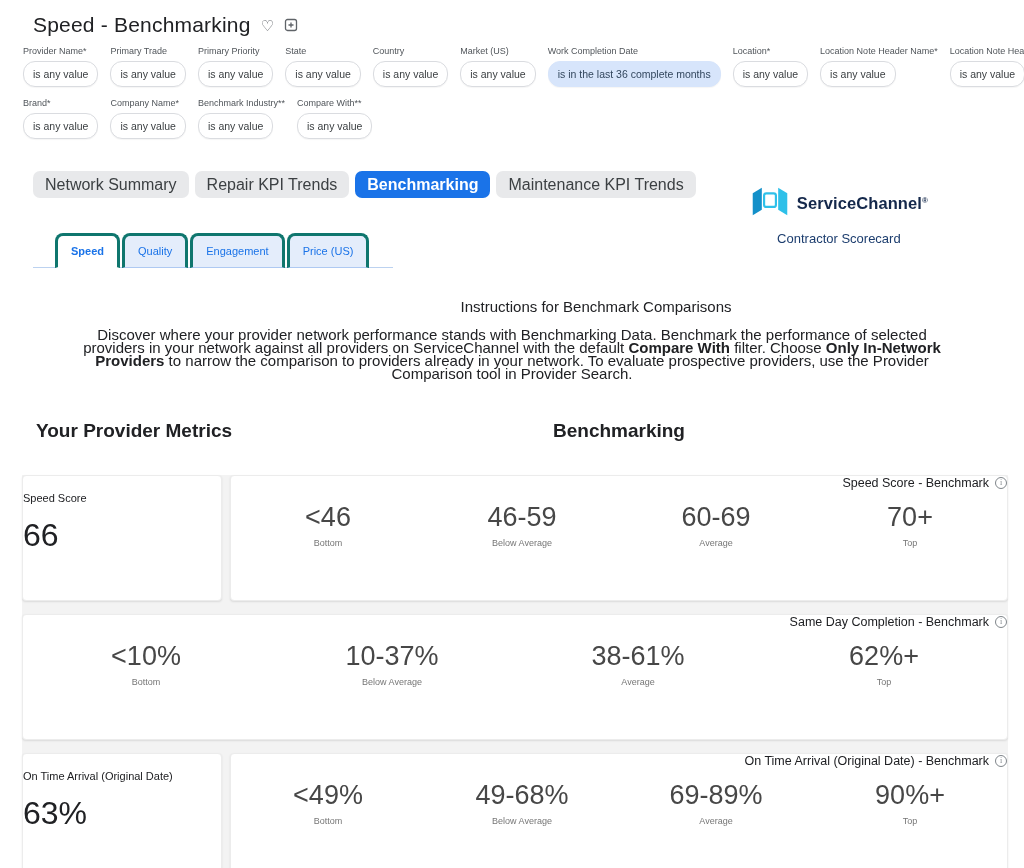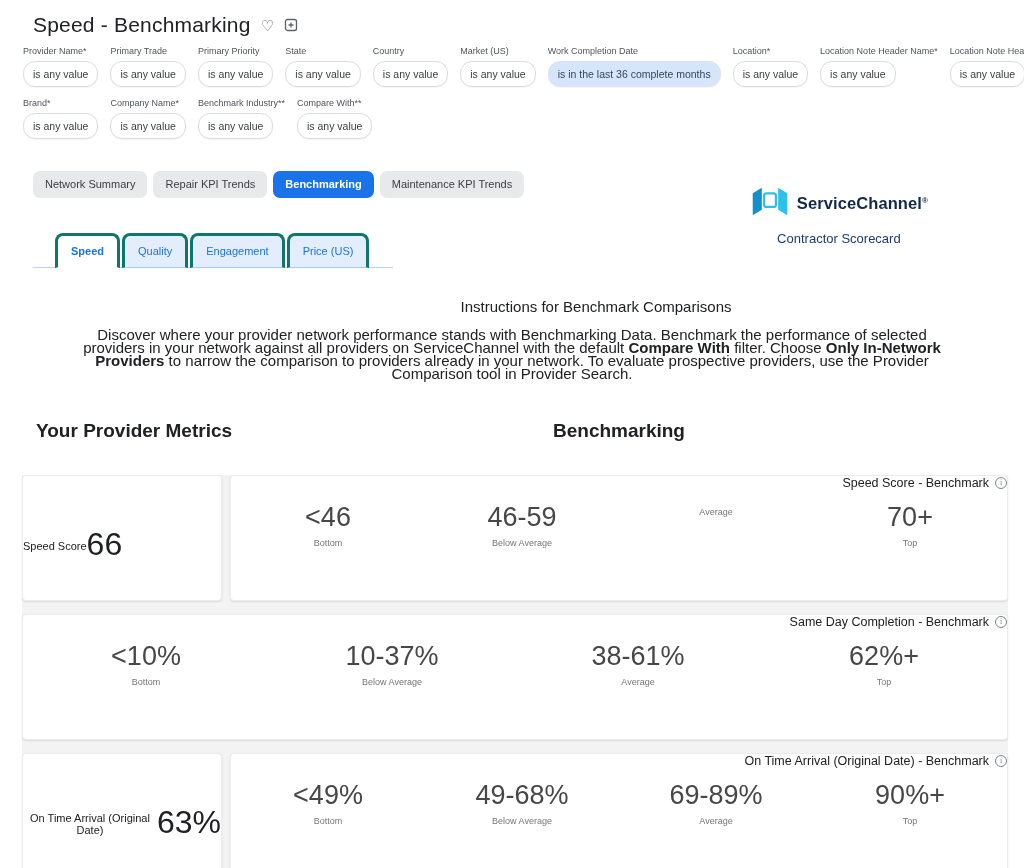--- a/index.html
+++ b/index.html
@@ -27,21 +27,21 @@
     font-size:10.5px; color:#3c4043; background:#fff;
     border:1px solid #dadce0; border-radius:12px;
     padding:6px 9px; text-align:center; white-space:nowrap;
     box-shadow:0 1px 1px rgba(0,0,0,.04); cursor:pointer; width:max-content;
   }
   .filter-box.applied { background:#d7e5fb; border-color:#d7e5fb; color:#33475e; }
 
   
   .nav-tabs { margin-top:32px; padding-left:33px; display:flex; gap:6px; }
   .nav-tab {
-    background:#e8e9eb; color:#3c4043; font-size:11px; line-height:11px;
+    background:#e8e9eb; color:#3c4043; font-size:16px; line-height:11px;
     padding:8px 12px; border-radius:7px; cursor:pointer; white-space:nowrap;
   }
   .nav-tab.active { background:#1a73e8; color:#fff; font-weight:700; }
 
   
   .mid-row { margin-top:35px; padding-left:33px; }
   .sub-tabs { display:flex; align-items:flex-end; width:max-content;
     padding-left:22px; padding-right:22px; border-bottom:1px solid #bcd2f0; }
   .sub-tab {
     font-size:11px; line-height:11px; color:#1a73e8; background:#e4edfb;
@@ -77,21 +77,21 @@
 
   
   .rows-wrap { margin:33px 16px 0 22px; background:#f3f3f3; }
   .metric-row { display:flex; gap:8px; margin-bottom:13px; }
   .metric-row:last-child { margin-bottom:0; }
   .card {
     background:#fff; border:1px solid #ececec; border-radius:4px;
     box-shadow:0 1px 2px rgba(0,0,0,.10);
   }
   .metric-card {
-    width:200px; height:126px; display:flex; flex-direction:row; align-items:center;
+    width:200px; height:126px; display:flex; flex-direction:column; align-items:flex-start;
   }
   .metric-name { margin-top:16px; font-size:11px; color:#202124; text-align:center; }
   .metric-value { margin-top:13px; font-size:32px; color:#202124; }
   .bench-card { flex:1; height:126px; display:flex; flex-direction:column; }
   .bench-title-row { display:flex; justify-content:flex-end; align-items:center; gap:6px; }
   .bench-title { font-size:12.5px; color:#202124; }
   .info-icon {
     display:inline-flex; align-items:center; justify-content:center;
     width:12px; height:12px; border:1px solid #80868b; border-radius:50%;
     font-size:8px; line-height:8px; color:#80868b; font-family:"Liberation Serif", serif;
@@ -266,20 +266,21 @@
                 <div class="tier-value">&lt;46</div>
                 <div class="tier-label">Bottom</div>
               </div>
 
               <div class="tier">
                 <div class="tier-value">46-59</div>
                 <div class="tier-label">Below Average</div>
               </div>
 
               <div class="tier">
+                <div class="tier-value">60-69</div>
                 <div class="tier-label">Average</div>
               </div>
 
               <div class="tier">
                 <div class="tier-value">70+</div>
                 <div class="tier-label">Top</div>
               </div>
             </div>
         </div>
       </div>

